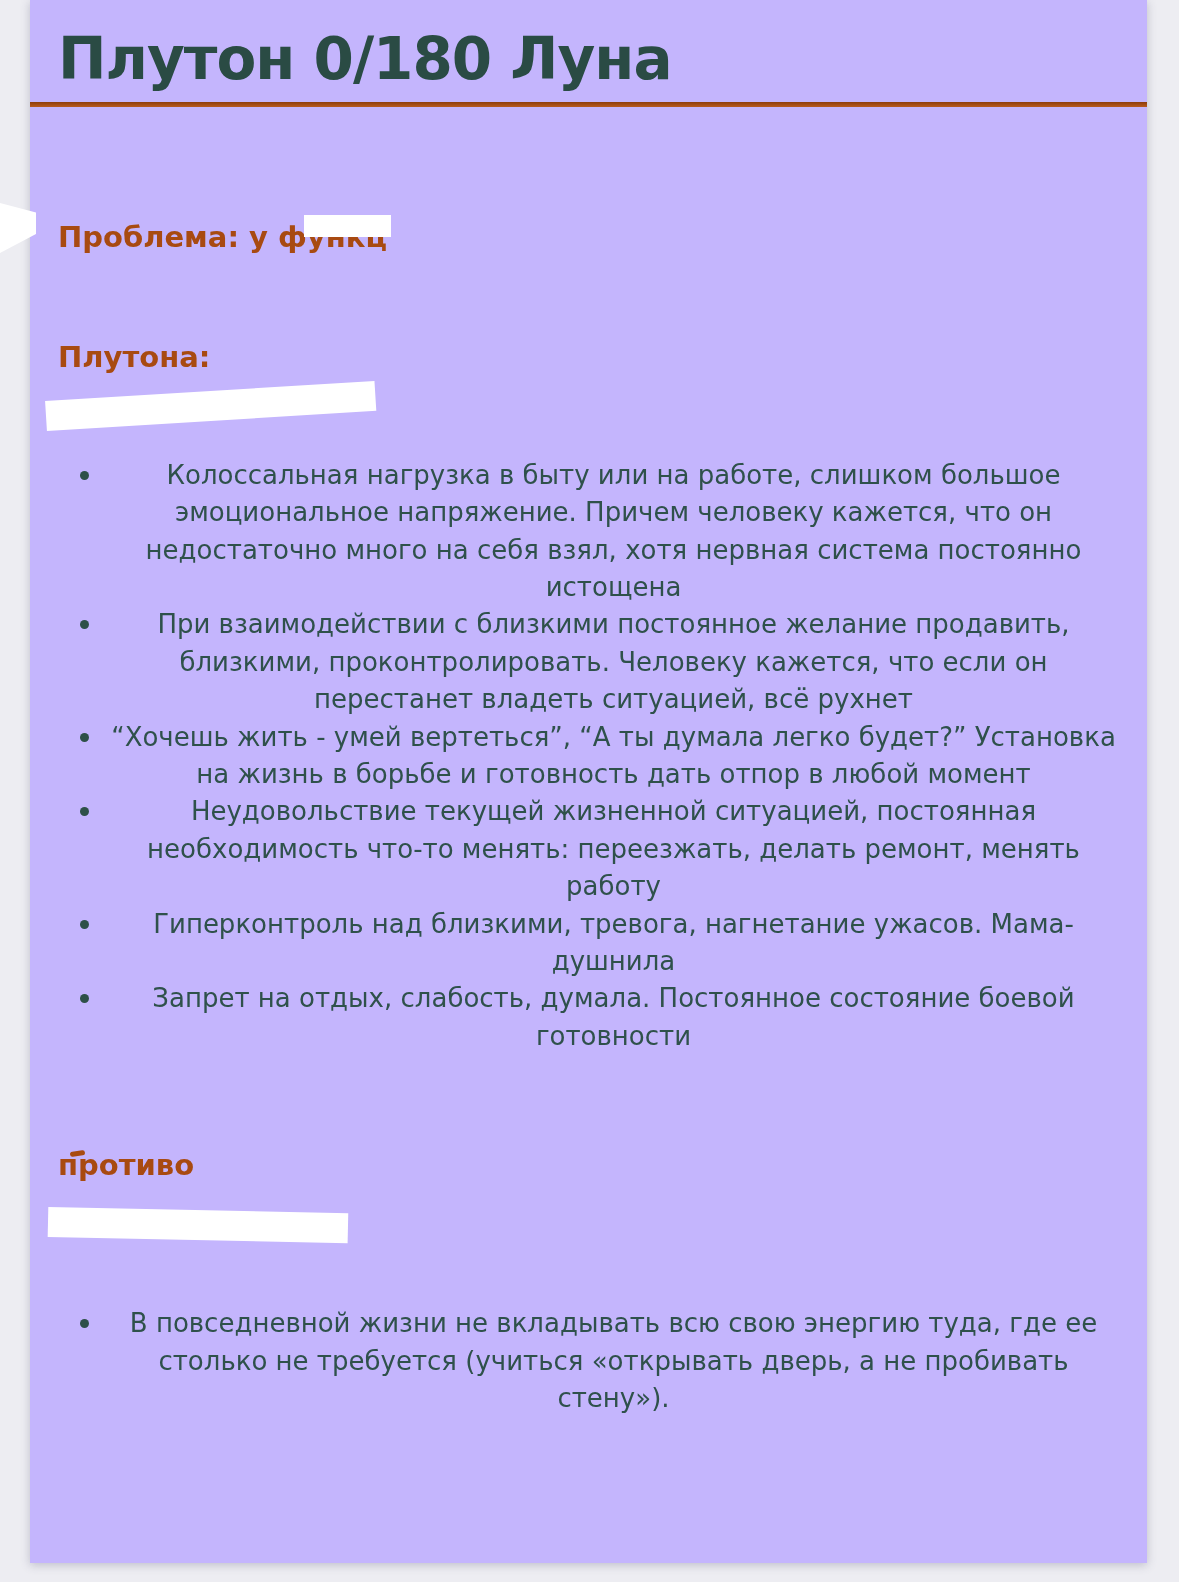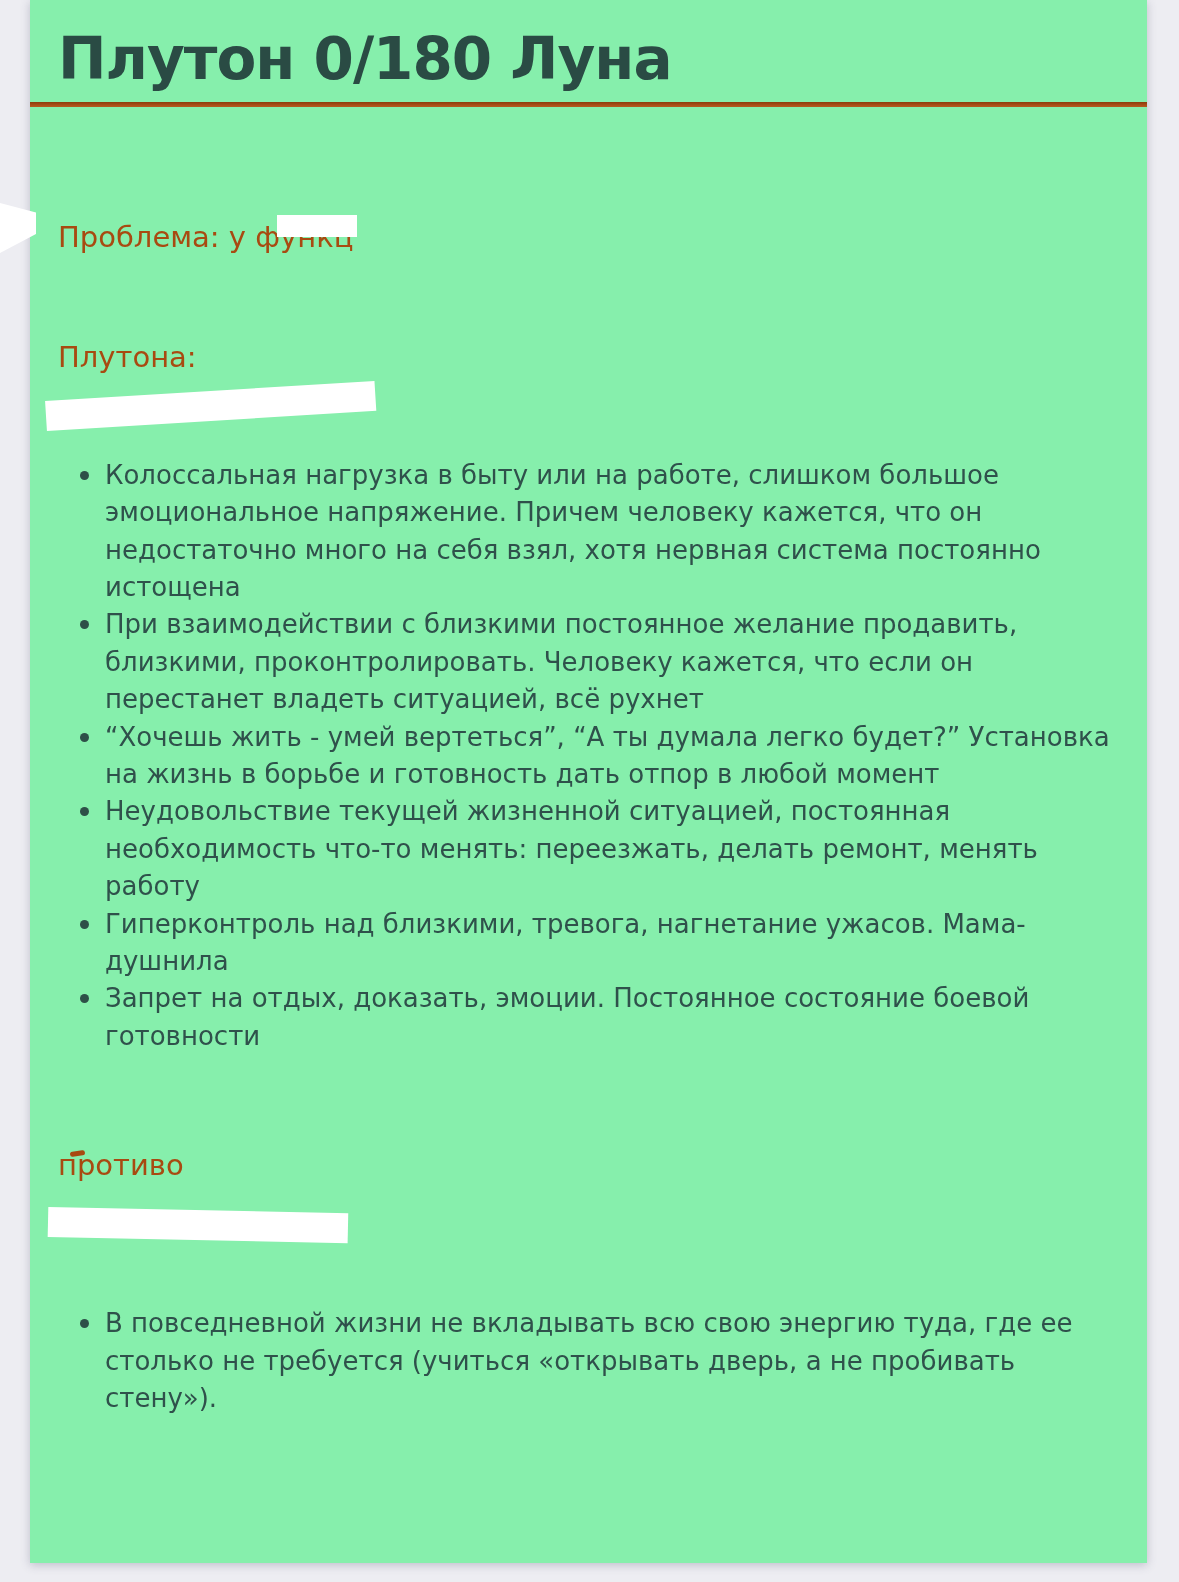--- a/index.html
+++ b/index.html
@@ -5,38 +5,38 @@
   html,body{margin:0;padding:0;}
   body{
     width:1179px;height:1582px;
     background:#ededf2;
     font-family:"DejaVu Sans","Liberation Sans",sans-serif;
     position:relative;overflow:hidden;
   }
   .page{
     position:absolute;left:30px;top:0;
     width:1117px;height:1563px;
-    background:#86efac;
+    background:#c4b5fd;
     box-shadow:0 2px 9px rgba(70,70,100,.28);
     box-sizing:border-box;
     padding:0 25px 0 28px;
   }
   .doc-title{
     margin:26px 0 0 0;
     font-size:58px;line-height:1.15;font-weight:bold;
     color:#2a4b44;letter-spacing:-1px;
   }
   .title-rule{
     height:5px;border:none;
     background:linear-gradient(#8d3c0c,#b85a1e);
     margin:9px -25px 0 -28px;
   }
   .heading{
     position:relative;
-    font-size:29px;font-weight:normal;line-height:40px;
+    font-size:29px;font-weight:bold;line-height:40px;
     color:#a84a11;
     white-space:pre-wrap;
   }
   .heading-problem{margin-top:30px;}
   .heading-rework{margin-top:10px;}
   .h-line{position:relative;height:40px;overflow:visible;}
   
   .remnant-top{position:relative;display:inline-block;}
   .remnant-top::after{
     content:"";position:absolute;left:-3px;right:-4px;top:-2px;height:22px;background:#fff;
@@ -62,21 +62,21 @@
   }
   .dash-remnant{
     position:absolute;left:12px;top:86px;width:15px;height:5px;
     background:#a84a11;border-radius:3px;transform:rotate(-8deg);
   }
   ul.bullets{
     list-style:none;margin:0;padding:0;
     font-size:26px;line-height:37.4px;
     color:#2f514b;
   }
-  ul.bullets li{position:relative;padding-left:47px;}
+  ul.bullets li{position:relative;padding-left:47px;text-align:center;}
   ul.bullets li::before{
     content:"";position:absolute;left:22px;top:14px;
     width:9px;height:9px;border-radius:50%;background:#2e5048;
   }
   .list-problem{margin-top:38px;}
   .list-rework{margin-top:42px;}
   
   .margin-smudge{
     position:absolute;left:0;top:203px;width:36px;height:50px;
     background:#ffffff;z-index:5;
@@ -98,21 +98,21 @@
       <span class="wipe wipe-plutona"></span>
     </div>
   </div>
 
   <ul class="bullets list-problem">
       <li>Колоссальная нагрузка в быту или на работе, слишком большое эмоциональное напряжение. Причем человеку кажется, что он недостаточно много на себя взял, хотя нервная система постоянно истощена</li>
       <li>При взаимодействии с близкими постоянное желание продавить, близкими, проконтролировать. Человеку кажется, что если он перестанет владеть ситуацией, всё рухнет</li>
       <li>“Хочешь жить - умей вертеться”, “А ты думала легко будет?” Установка на жизнь в борьбе и готовность дать отпор в любой момент</li>
       <li>Неудовольствие текущей жизненной ситуацией, постоянная необходимость что-то менять: переезжать, делать ремонт, менять работу</li>
       <li>Гиперконтроль над близкими, тревога, нагнетание ужасов. Мама-душнила</li>
-      <li>Запрет на отдых, доказать, эмоции. Постоянное состояние боевой готовности</li>
+      <li>Запрет на отдых, слабость, думала. Постоянное состояние боевой готовности</li>
     </ul>
 
   <div class="heading heading-rework">
     <div class="h-line"><span>противо</span>
       <span class="wipe wipe-protiv"></span>
     </div>
     <span class="dash-remnant"></span>
   </div>
 
   <ul class="bullets list-rework">

